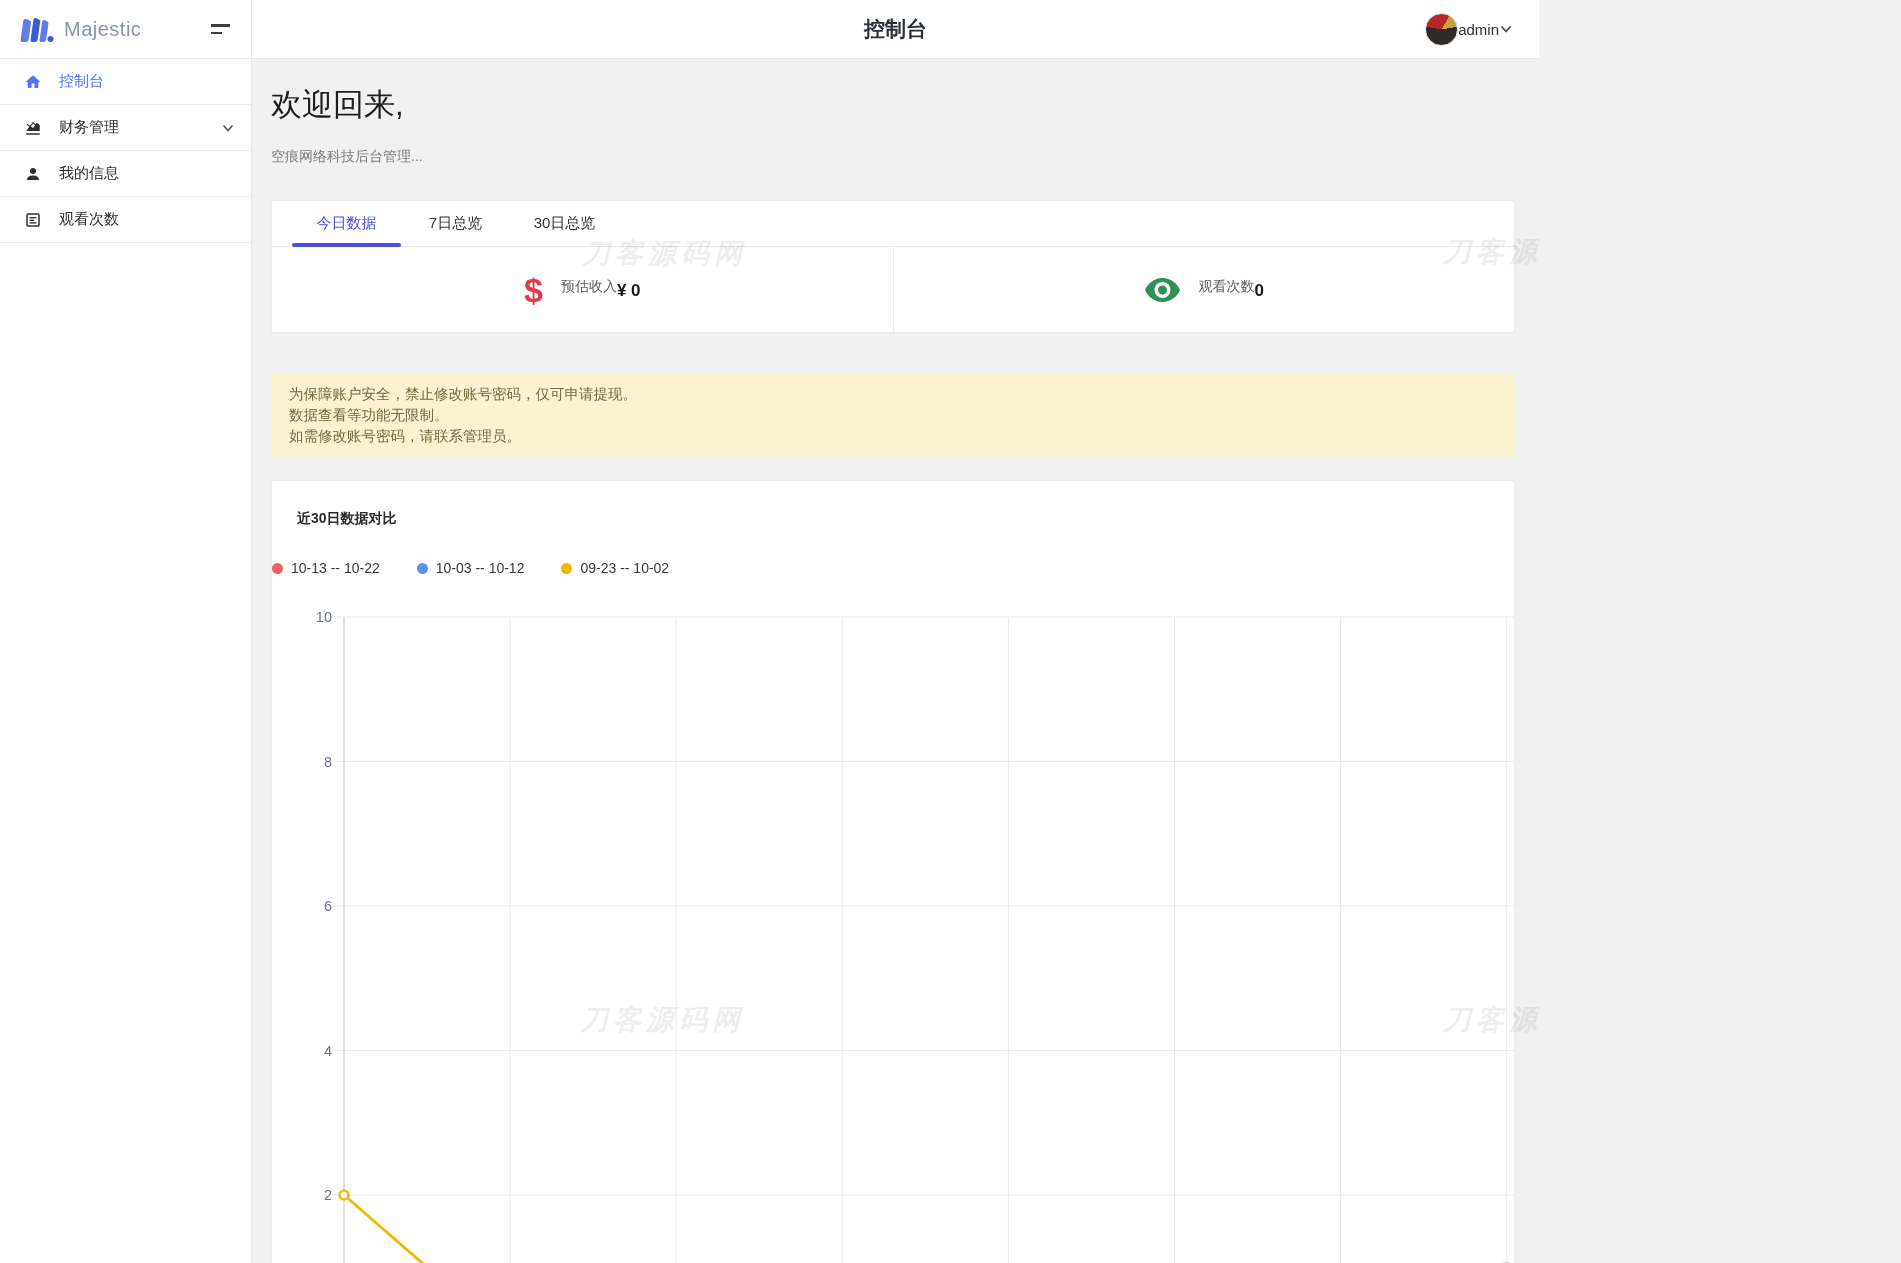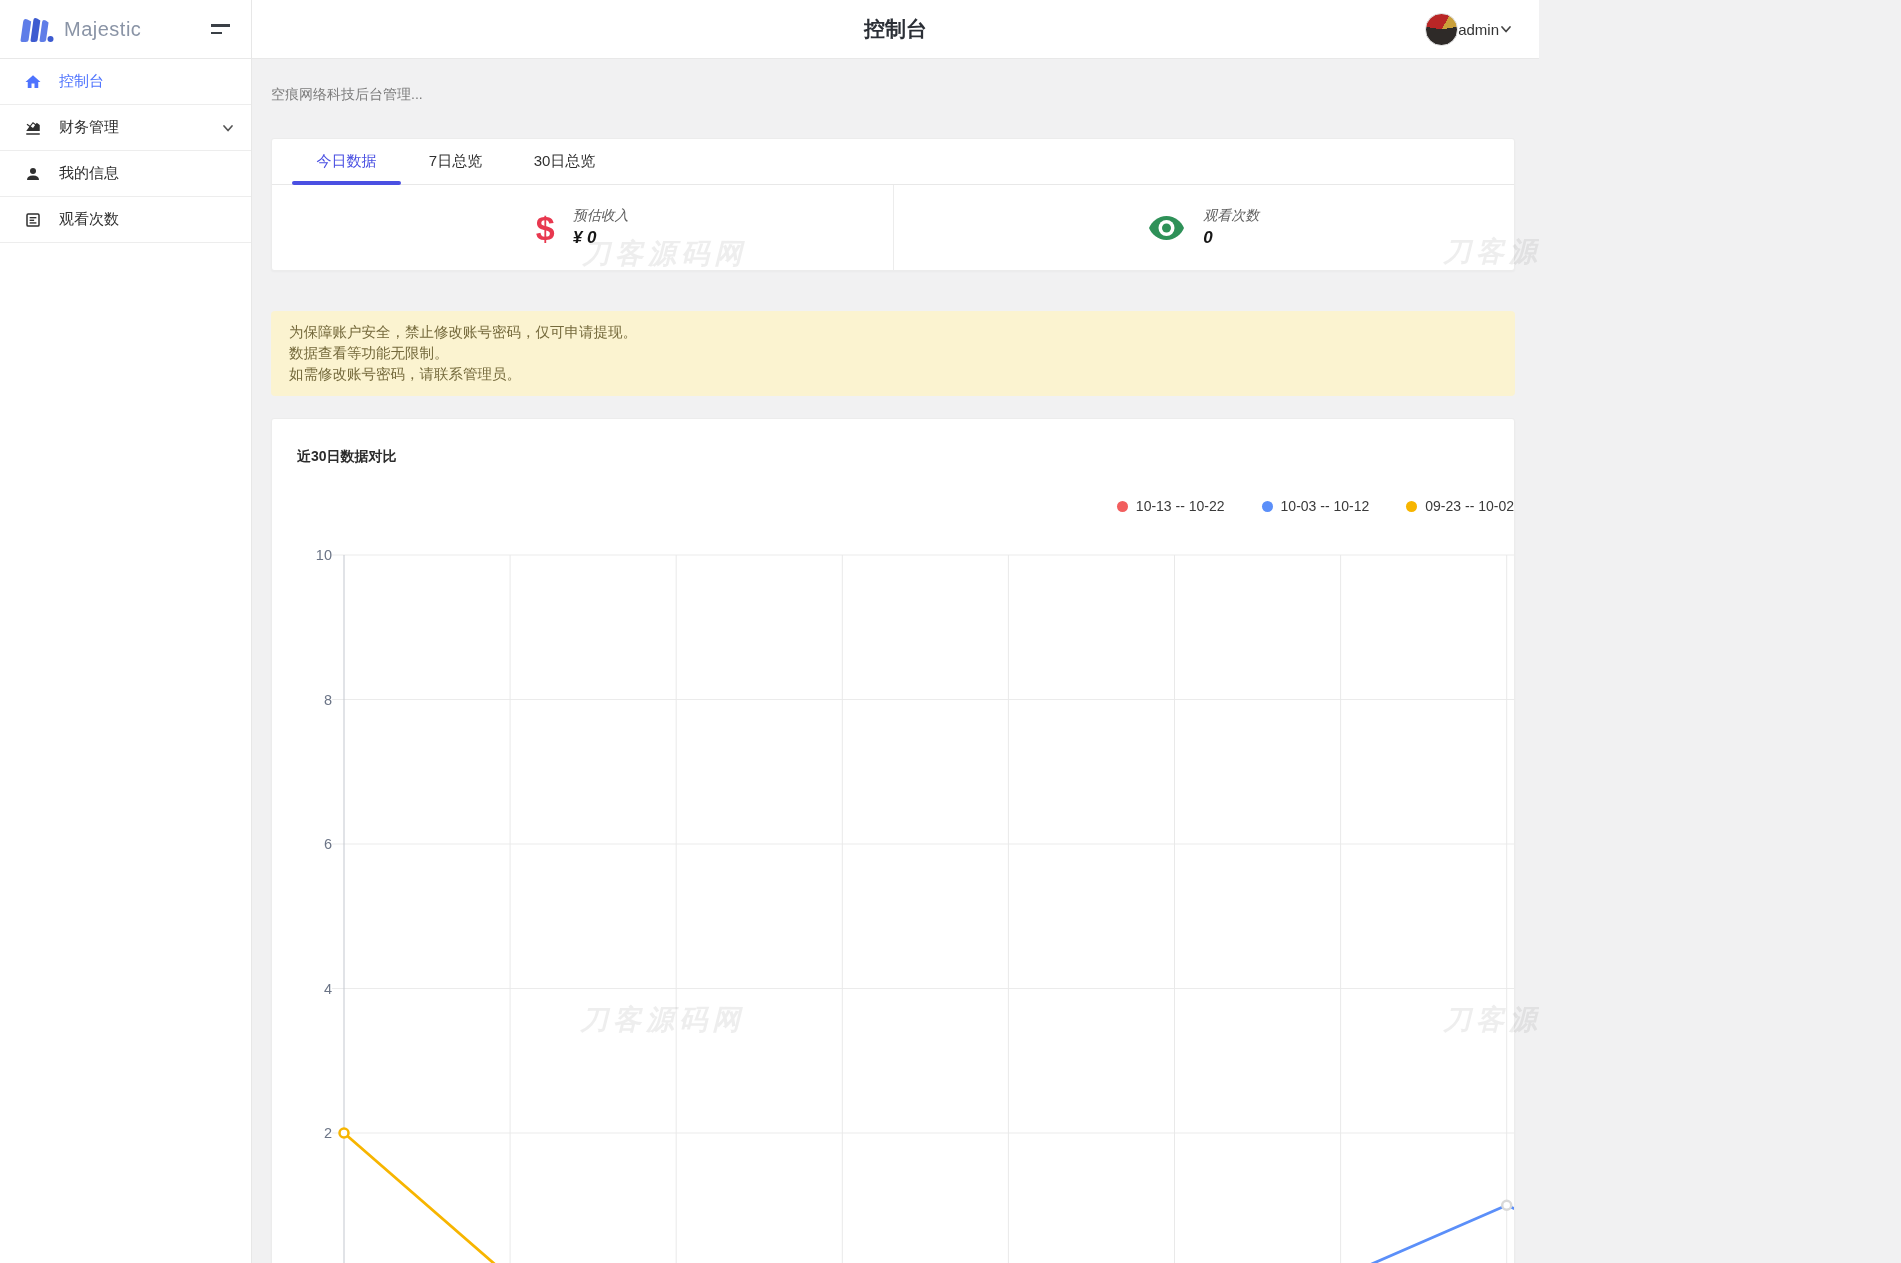--- a/index.html
+++ b/index.html
@@ -45,31 +45,31 @@
   
   .overview-card { margin-top:34px; }
   .tabbar { height:46px; border-bottom:1px solid #e8e8e8; display:flex; padding-left:20px; }
   .tab { width:109px; text-align:center; font-size:15px; color:#303030; line-height:44px; position:relative; cursor:pointer; }
   .tab.active { color:#4a50e2; }
   .tab.active::after { content:""; position:absolute; left:0; right:0; bottom:-1px; height:4px; background:#4a50e2; border-radius:2px; }
   .stats-row { height:85px; display:flex; }
   .stat { flex:1; display:flex; align-items:center; justify-content:center; gap:18px; }
   .stat:first-child { border-right:1px solid #ececec; }
   .stat-icon-dollar { font-size:34px; font-weight:bold; color:#e8384f; line-height:34px; }
-  .stat-texts { display:flex; flex-direction:column;font-style:italic; }
+  .stat-texts { display:flex; flex-direction:row; }
   .stat-label { font-size:14px; color:#5d5d5d; }
   .stat-value { font-size:17px; font-weight:bold; color:#171717; margin-top:3px; }
 
   
   .notice { margin-top:40px; background:#fbf3d0; border-radius:4px; padding:11px 18px; font-size:14.5px; color:#756a3c; line-height:21px; }
 
   
   .chart-card { margin-top:22px; height:912px; overflow:hidden; }
   .chart-title { margin:29px 0 0 25px; font-size:14px; font-weight:bold; color:#2c2c2c; position:relative; z-index:2; }
-  .legend { margin-top:32px; display:flex; justify-content:flex-end; gap:37px; position:relative; z-index:2; }
+  .legend { margin-top:32px; display:flex; justify-content:flex-start; gap:37px; position:relative; z-index:2; }
   .legend-item { display:flex; align-items:center; gap:8px; cursor:pointer; font-size:14px; color:#3a3a3a; }
   .legend-dot { width:11px; height:11px; border-radius:50%; }
   .chart-svg { position:absolute; left:0; top:0; width:1604px; height:912px; z-index:1; }
 </style>
 </head>
 <body>
 
 <div class="app">
 
   <aside class="sidebar">
@@ -139,20 +139,21 @@
     </header>
 
     <div class="content">
 
       <div class="wm" style="left:330px; top:176px;">刀客源码网</div>
       <div class="wm" style="left:1191px; top:174px;">刀客源码网</div>
       <div class="wm" style="left:328px; top:942px;">刀客源码网</div>
       <div class="wm" style="left:1191px; top:942px;">刀客源码网</div>
 
       <div class="welcome">
+        <div class="welcome-title">欢迎回来,</div>
         <div class="welcome-sub">空痕网络科技后台管理...</div>
       </div>
 
       <div class="card overview-card">
         <div class="tabbar">
           <div class="tab active">今日数据</div>
           <div class="tab">7日总览</div>
           <div class="tab">30日总览</div>
         </div>
         <div class="stats-row">

